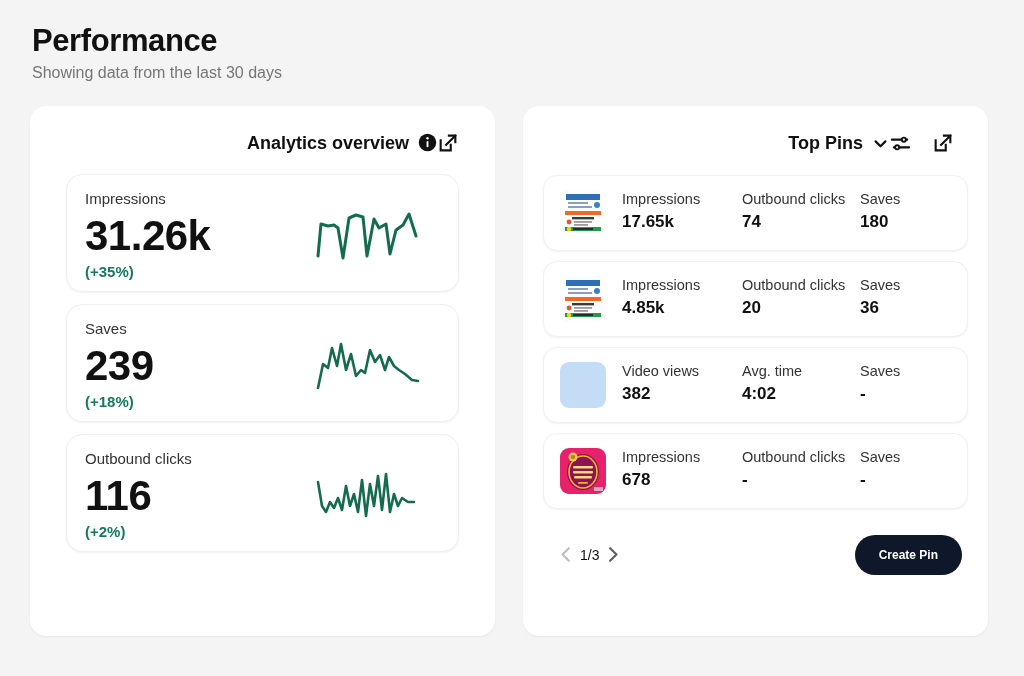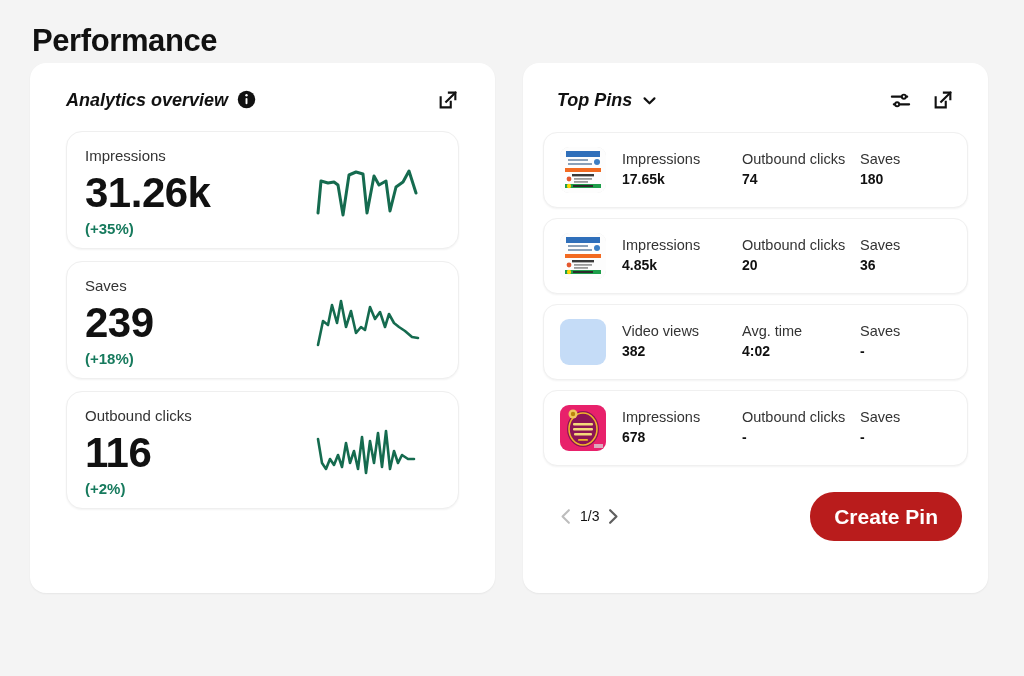--- a/index.html
+++ b/index.html
@@ -17,21 +17,21 @@
 
   .panels{display:flex;gap:28px;align-items:flex-start;}
   .card{
     background:#ffffff;border-radius:16px;
     box-shadow:0 1px 2px rgba(0,0,0,0.06);
     box-sizing:border-box;
   }
   .left-card{width:465px;height:530px;padding:26px 22px 20px 22px;}
   .right-card{width:465px;height:530px;padding:26px 20px 32px 20px;}
 
-  .card-head{display:flex;align-items:center;justify-content:space-between;margin:0 14px 20px 14px;font-style:italic;}
+  .card-head{display:flex;align-items:center;justify-content:flex-end;margin:0 14px 20px 14px;}
   .card-head-left{display:flex;align-items:center;gap:9px;}
   .card-title{font-size:18px;font-weight:bold;color:#111;line-height:1;}
   .head-icons{display:flex;align-items:center;gap:20px;}
   .icon-btn{display:flex;align-items:center;justify-content:center;cursor:pointer;background:none;border:none;padding:0;}
 
   
   .metric{
     background:#fff;border:1px solid #efefef;border-radius:16px;
     height:118px;margin:0 14px 12px 14px;
     box-sizing:border-box;padding:15px 18px 0 18px;
@@ -52,38 +52,39 @@
     display:flex;align-items:center;gap:16px;
     box-shadow:0 1px 2px rgba(0,0,0,0.05);
   }
   .thumb{width:46px;height:46px;border-radius:9px;flex:0 0 46px;overflow:hidden;background:#e9e9e9;}
   .pin-stats{display:flex;align-items:flex-start;flex:1;}
   .stat{display:flex;flex-direction:column;}
   .stat-0{width:120px;}
   .stat-1{width:118px;}
   .stat-2{width:90px;}
   .stat-label{font-size:14.5px;color:#333;line-height:1.35;}
-  .stat-value{font-size:14px;color:#111;font-weight:bold;line-height:1.45;}
+  .stat-value{font-size:17px;color:#111;font-weight:bold;line-height:1.45;}
 
   .pin-footer{display:flex;align-items:center;justify-content:space-between;margin-top:26px;padding:0 6px 0 14px;}
   .pager{display:flex;align-items:center;gap:4px;}
   .pager-num{font-size:14px;color:#111;}
   .chev{cursor:pointer;display:flex;align-items:center;}
   .create-btn{
-    background:#b91c1c;color:#fff;border:none;border-radius:24px;
-    font-size:21px;font-weight:bold;padding:14px 24px;cursor:pointer;
+    background:#0f172a;color:#fff;border:none;border-radius:24px;
+    font-size:12px;font-weight:bold;padding:14px 24px;cursor:pointer;
     font-family:"Liberation Sans", sans-serif;line-height:1;
   }
 </style>
 </head>
 <body>
 
 <div class="page">
 
   <h1 class="page-title">Performance</h1>
+  <div class="page-sub">Showing data from the last 30 days</div>
 
   <div class="panels">
 
     <div class="card left-card">
       <div class="card-head">
         <div class="card-head-left">
           <span class="card-title">Analytics overview</span>
           <span class="icon-btn">
             <svg width="19" height="19" viewBox="0 0 24 24">
                 <circle cx="12" cy="12" r="11" fill="#111"></circle>

